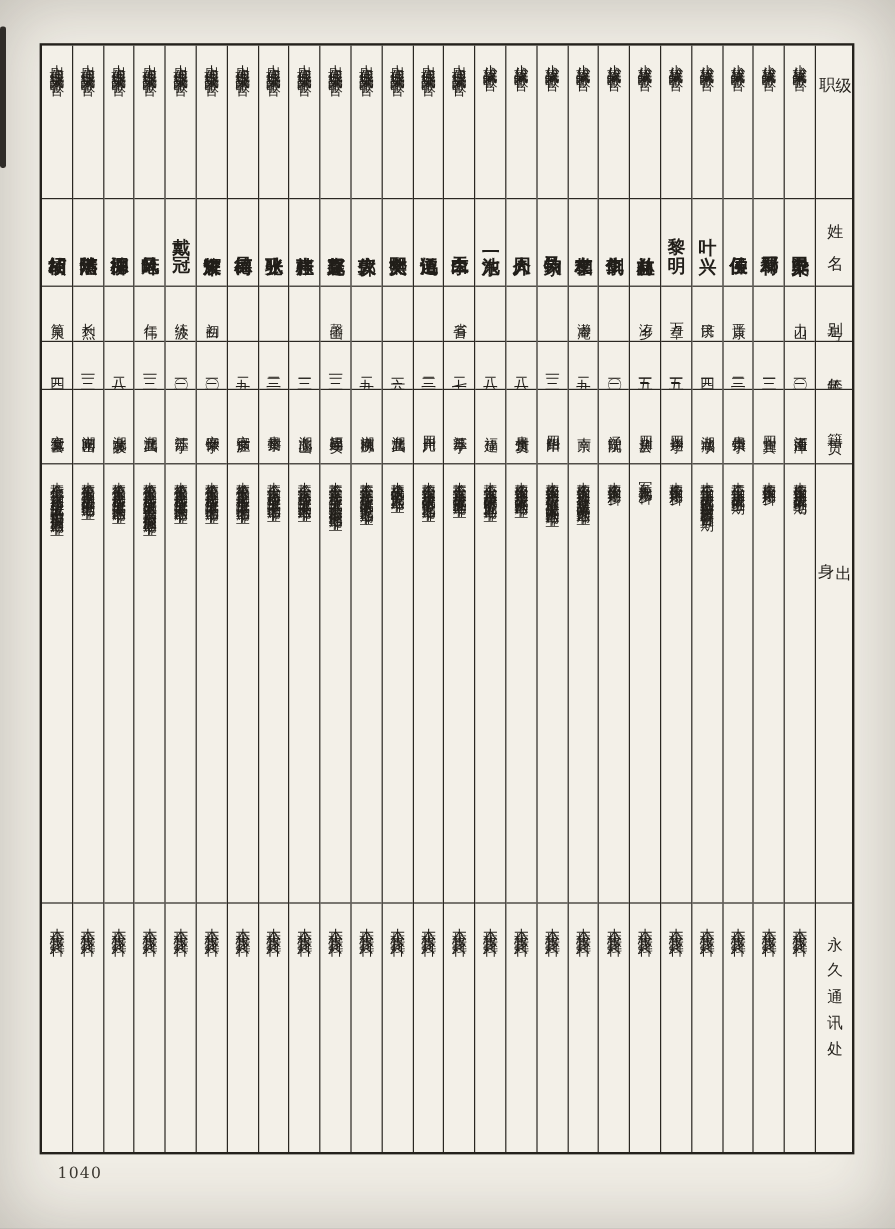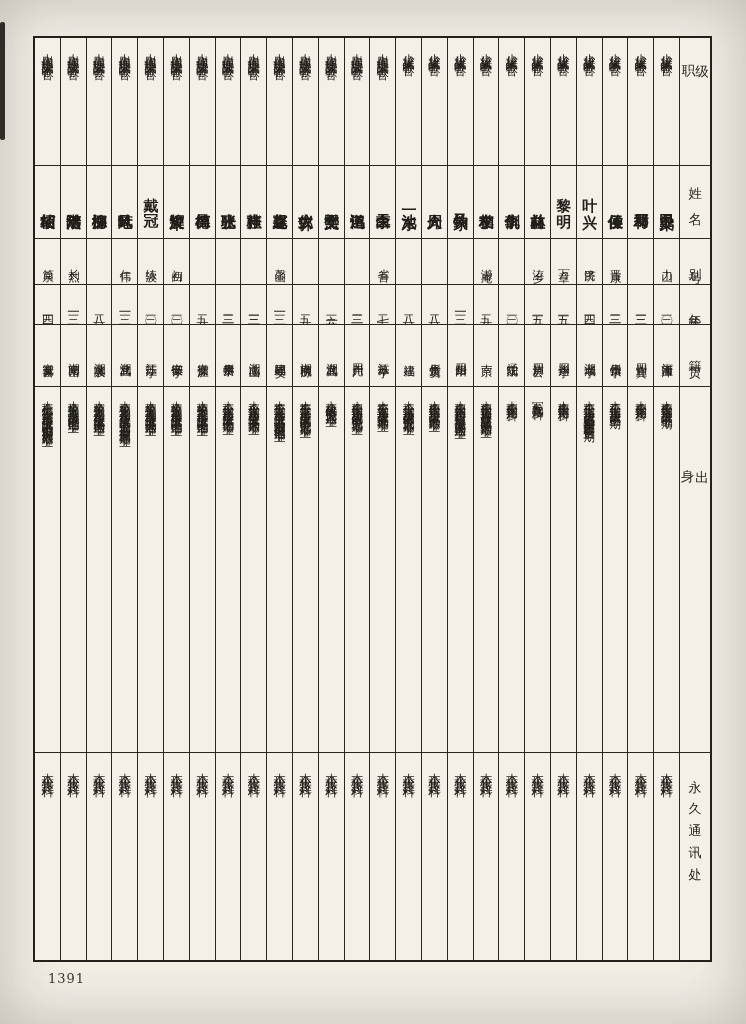--- a/index.html
+++ b/index.html
@@ -675,14 +675,14 @@
       </div>
       <div class="cell origin hdr-origin">
         <span class="vt" style="font-size:13.5px;max-height:none;">出身</span>
       </div>
       <div class="cell address hdr-address">
         <span class="vt" style="font-size:13px;">永久通讯处</span>
       </div>
     </div>
   </div>
 
-  <div class="page-number">1391</div>
+  <div class="page-number">1040</div>
 </div>
 
 </body></html>

